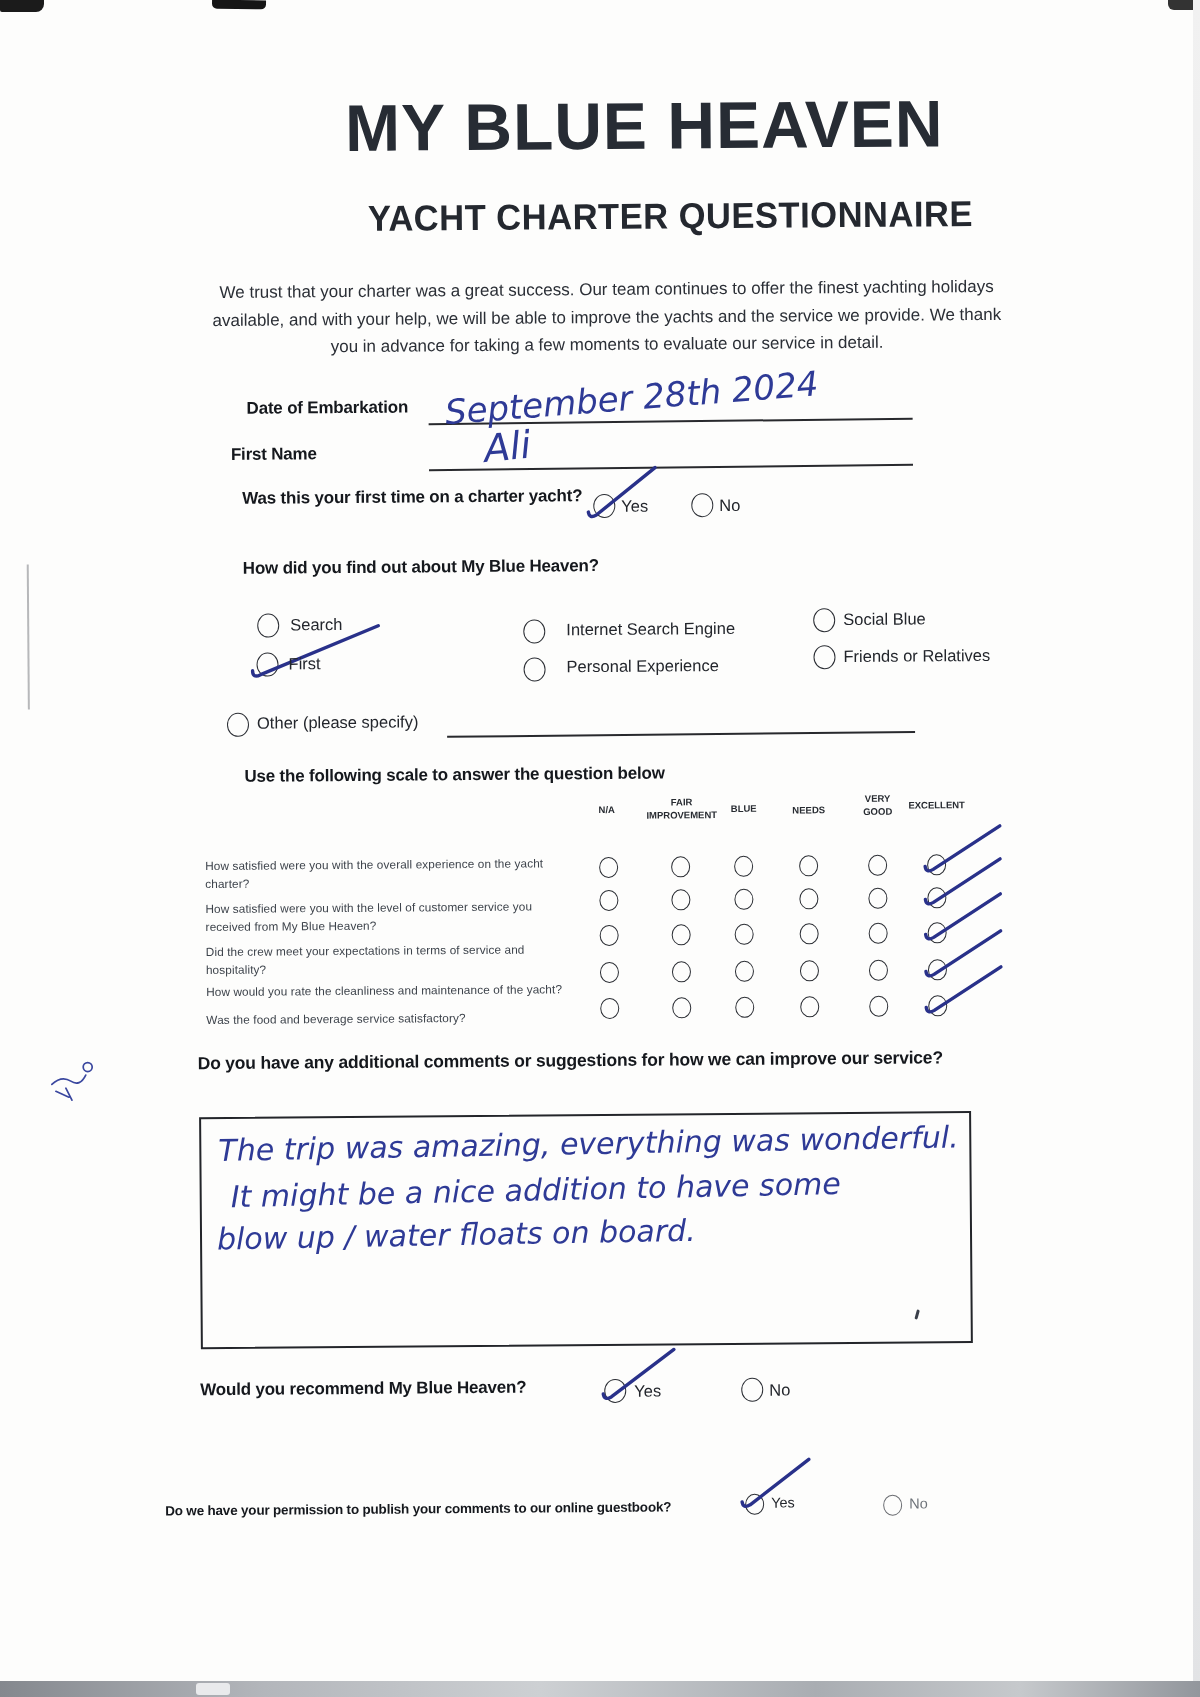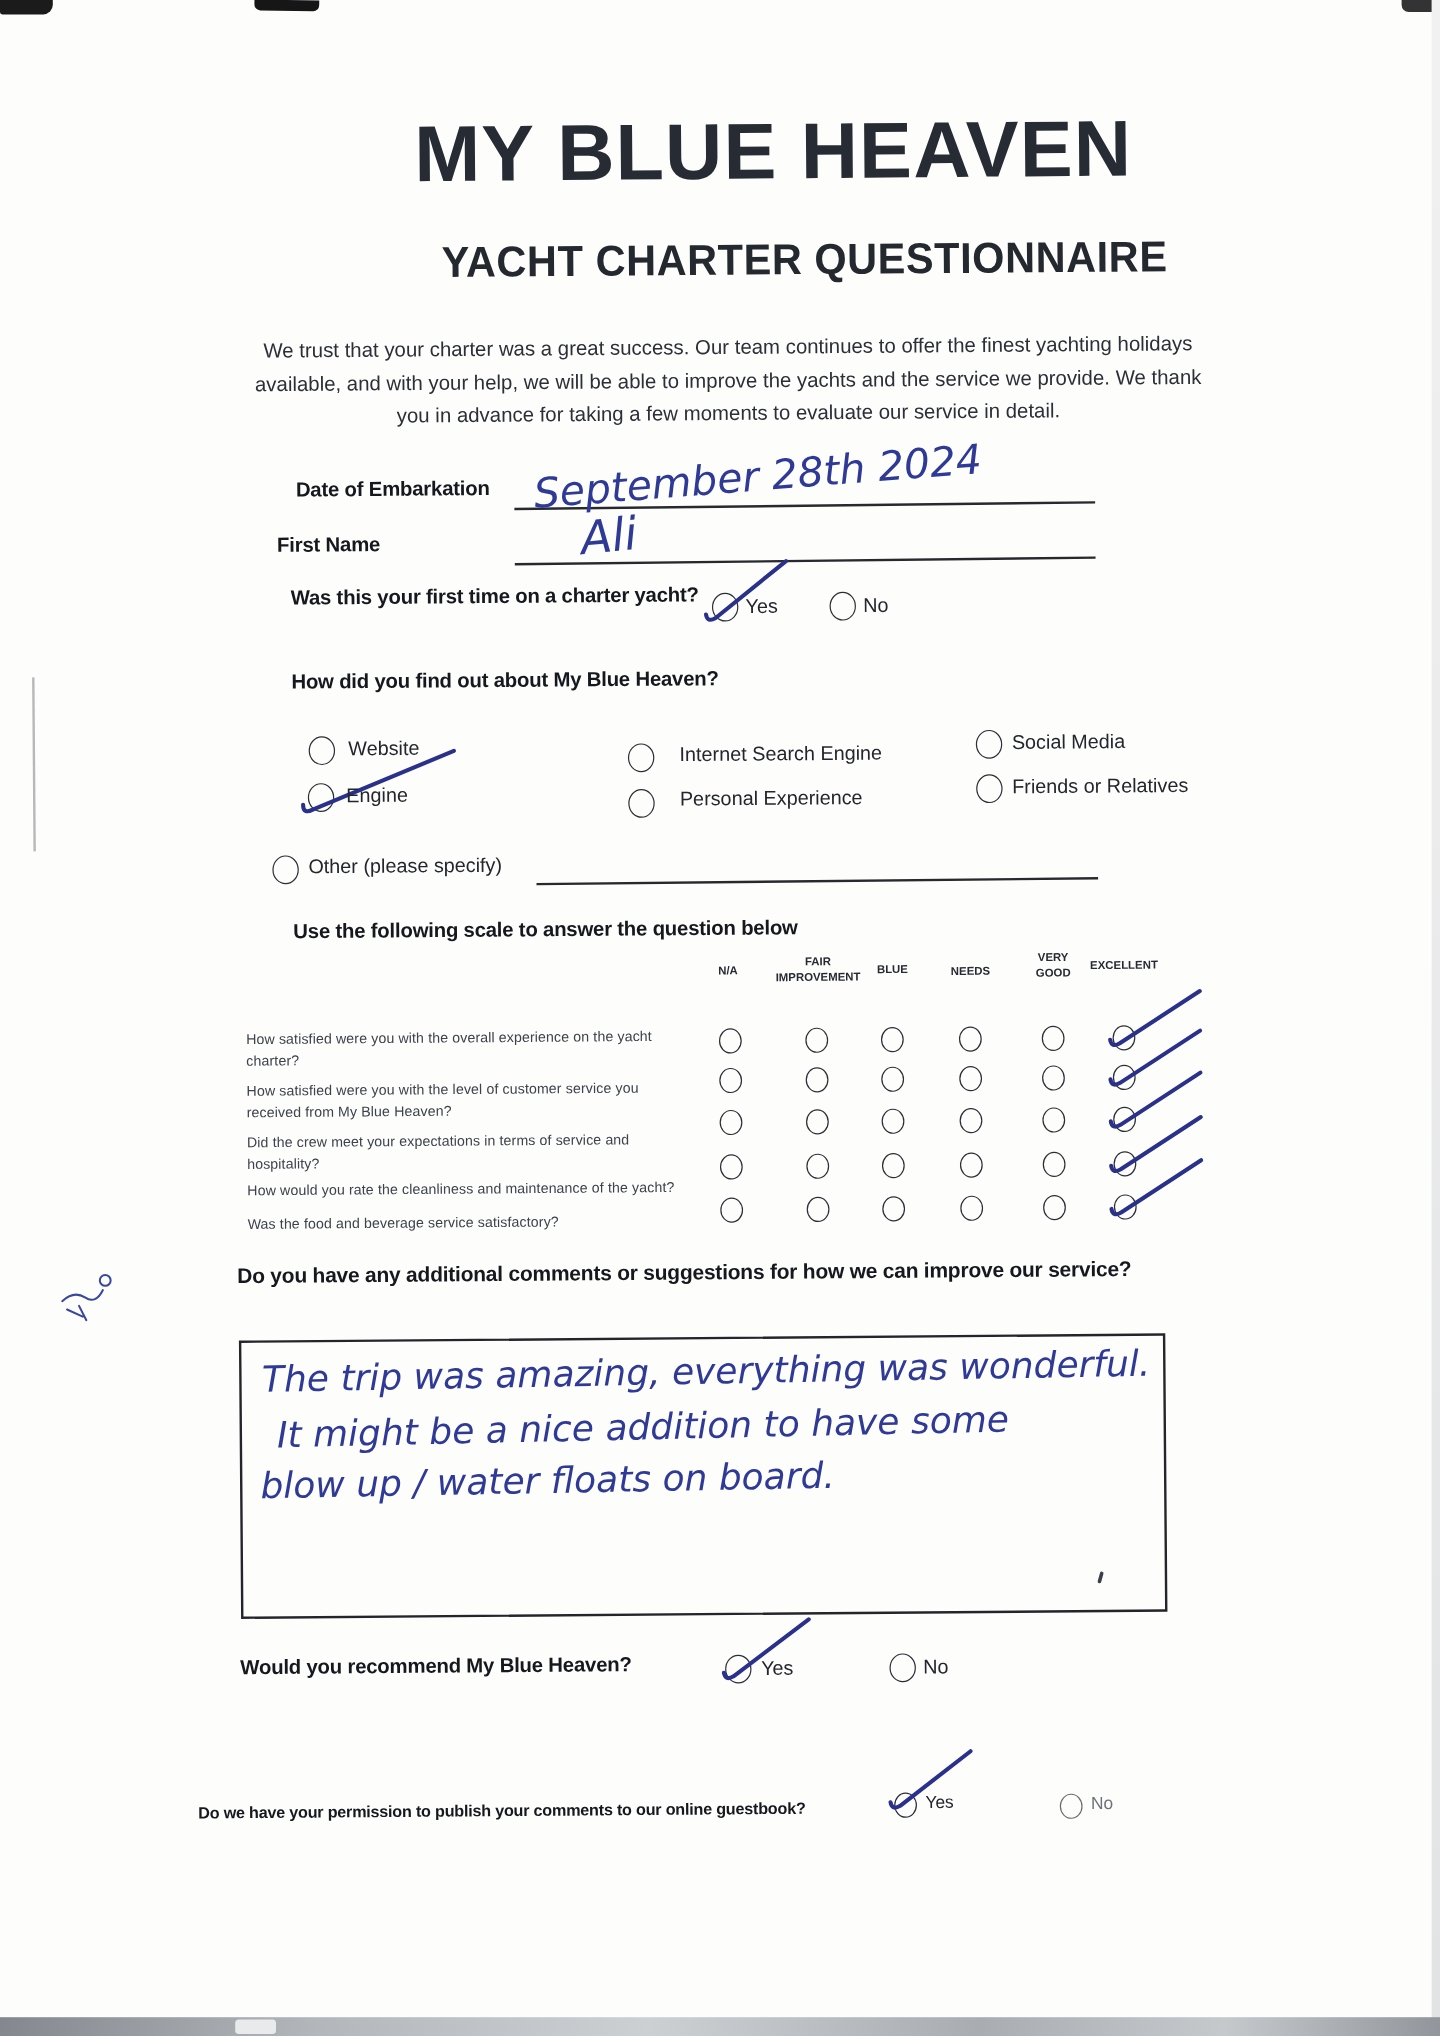--- a/index.html
+++ b/index.html
@@ -56,36 +56,36 @@
     <svg class="check" style="left:584px;top:462px;" width="80" height="58" viewBox="0 0 80 58">
         <path d="M7,50 q1,7 8,3 L74,6"></path>
       </svg>
     <div class="opt-label" style="left:624px;top:497px;">Yes</div>
     <div class="radio lg" style="left:694px;top:494px;"></div>
     <div class="opt-label" style="left:722px;top:497px;">No</div>
 
     <div class="b-label" style="left:245px;top:556px;">How did you find out about My Blue Heaven?</div>
 
     <div class="radio lg" style="left:259px;top:611px;"></div>
-    <div class="opt-label" style="left:292px;top:613px;">Website</div>
+    <div class="opt-label" style="left:292px;top:613px;">Search</div>
 
     <div class="radio lg" style="left:258px;top:650px;"></div>
     <svg class="check" style="left:246px;top:618px;" width="140" height="58" viewBox="0 0 140 58">
         <path d="M8,50 q0,8 8,4 L134,6"></path>
       </svg>
-    <div class="opt-label" style="left:290px;top:652px;">Engine</div>
+    <div class="opt-label" style="left:290px;top:652px;">First</div>
 
     <div class="radio lg" style="left:525px;top:619px;"></div>
     <div class="opt-label" style="left:568px;top:620px;">Internet Search Engine</div>
 
     <div class="radio lg" style="left:525px;top:657px;"></div>
     <div class="opt-label" style="left:568px;top:657px;">Personal Experience</div>
 
     <div class="radio lg" style="left:815px;top:610px;"></div>
-    <div class="opt-label" style="left:845px;top:612px;">Social Media</div>
+    <div class="opt-label" style="left:845px;top:612px;">Social Blue</div>
 
     <div class="radio lg" style="left:815px;top:647px;"></div>
     <div class="opt-label" style="left:845px;top:649px;">Friends or Relatives</div>
 
     <div class="radio lg" style="left:228px;top:710px;"></div>
     <div class="opt-label" style="left:258px;top:711px;">Other (please specify)</div>
     <div class="fline" style="left:448px;top:734px;width:468px;transform:rotate(-0.15deg);"></div>
 
     <div class="b-label" style="left:245px;top:764px;">Use the following scale to answer the question below</div>
 

